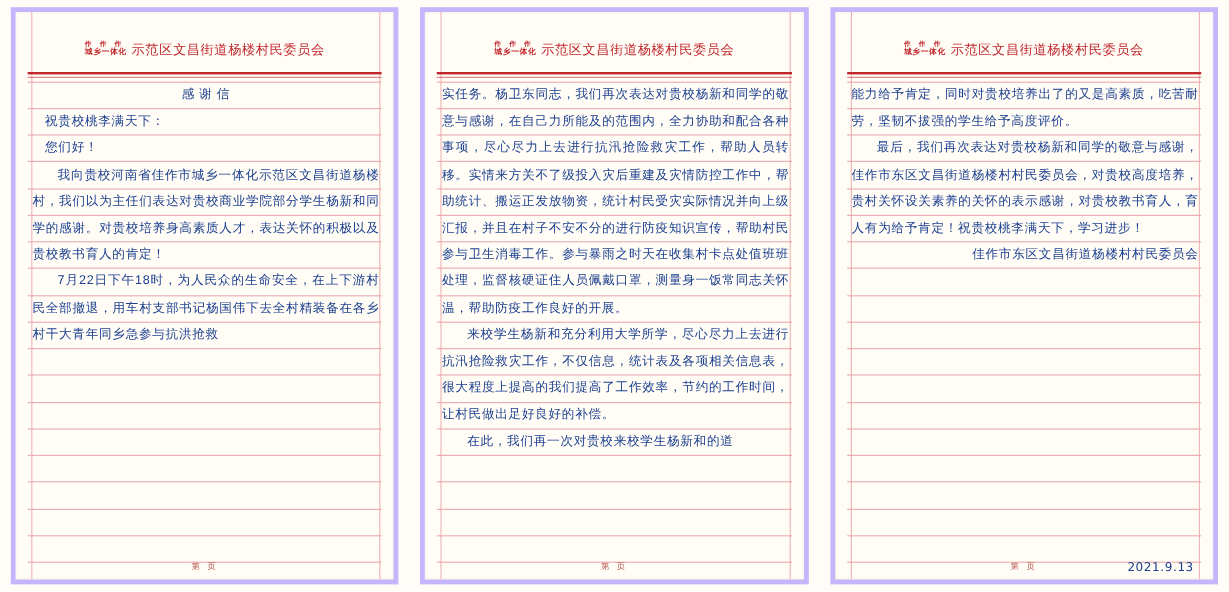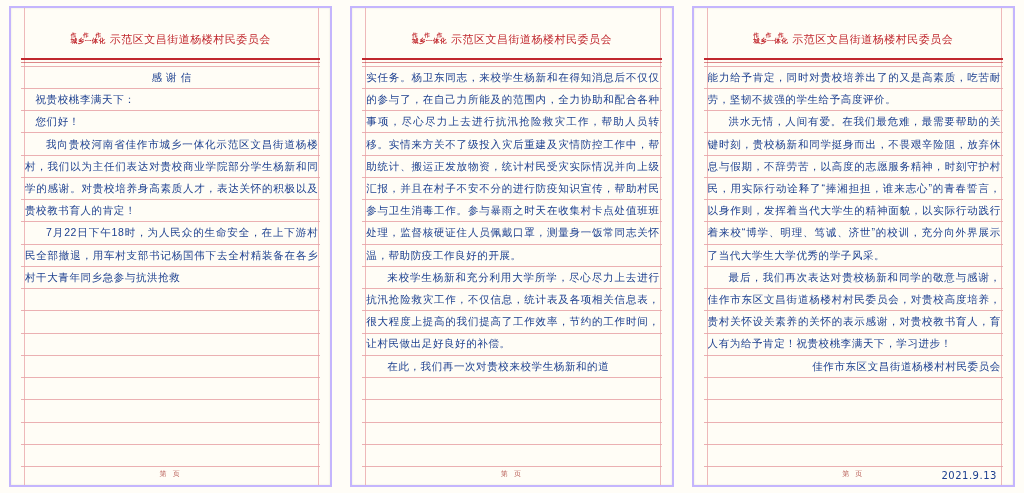--- a/index.html
+++ b/index.html
@@ -30,21 +30,21 @@
     background: #fffdf7;
     overflow: hidden;
   }
   .sheet {
     position: absolute;
     left: 9px;
     top: 6px;
     right: 9px;
     bottom: 6px;
     background: #fffdf6;
-    border: 2px solid #c4b5fd;
+    border: 4px solid #c4b5fd;
     box-shadow: 0 0 2px rgba(120,110,90,0.18) inset;
     overflow: hidden;
   }
   
   .rules {
     position: absolute;
     left: 0; top: 0; right: 0; bottom: 0;
     pointer-events: none;
   }
   .rules .rline {
@@ -243,21 +243,21 @@
         <div class="lh-left">
           <span class="lh-top">作 作 作</span>
           <span class="lh-bot">城乡一体化</span>
         </div>
         <div class="lh-title">示范区文昌街道杨楼村民委员会</div>
       </div>
       <div class="lh-underline"></div>
       <div class="lh-underline2"></div>
 
       <div class="body-text">
-        <p class="noindent">实任务。杨卫东同志，来校学生杨新和在得知消息后不仅仅的参与了，在自己力所能及的范围内，全力协助和配合各种事项，尽心尽力上去进行抗汛抢险救灾工作，帮助人员转移。实情来方关不了级投入灾后重建及灾情防控工作中，帮助统计、搬运正发放物资，统计村民受灾实际情况并向上级汇报，并且在村子不安不分的进行防疫知识宣传，帮助村民参与卫生消毒工作。参与暴雨之时天在收集村卡点处值班班处理，监督核硬证住人员佩戴口罩，测量身一饭常同志关怀温，帮助防疫工作良好的开展。</p>
+        <p class="noindent">实任务。杨卫东同志，我们再次表达对贵校杨新和同学的敬意与感谢，在自己力所能及的范围内，全力协助和配合各种事项，尽心尽力上去进行抗汛抢险救灾工作，帮助人员转移。实情来方关不了级投入灾后重建及灾情防控工作中，帮助统计、搬运正发放物资，统计村民受灾实际情况并向上级汇报，并且在村子不安不分的进行防疫知识宣传，帮助村民参与卫生消毒工作。参与暴雨之时天在收集村卡点处值班班处理，监督核硬证住人员佩戴口罩，测量身一饭常同志关怀温，帮助防疫工作良好的开展。</p>
         <p>来校学生杨新和充分利用大学所学，尽心尽力上去进行抗汛抢险救灾工作，不仅信息，统计表及各项相关信息表，很大程度上提高的我们提高了工作效率，节约的工作时间，让村民做出足好良好的补偿。</p>
         <p>在此，我们再一次对贵校来校学生杨新和的道</p>
       </div>
 
       <div class="footer">第    页</div>
     </div>
   </div>
 
   <div class="page">
     <div class="sheet">
@@ -290,21 +290,20 @@
           <span class="lh-top">作 作 作</span>
           <span class="lh-bot">城乡一体化</span>
         </div>
         <div class="lh-title">示范区文昌街道杨楼村民委员会</div>
       </div>
       <div class="lh-underline"></div>
       <div class="lh-underline2"></div>
 
       <div class="body-text">
         <p class="noindent">能力给予肯定，同时对贵校培养出了的又是高素质，吃苦耐劳，坚韧不拔强的学生给予高度评价。</p>
-        <p>洪水无情，人间有爱。在我们最危难，最需要帮助的关键时刻，贵校杨新和同学挺身而出，不畏艰辛险阻，放弃休息与假期，不辞劳苦，以高度的志愿服务精神，时刻守护村民，用实际行动诠释了“捧湘担担，谁来志心”的青春誓言，以身作则，发挥着当代大学生的精神面貌，以实际行动践行着来校“博学、明理、笃诚、济世”的校训，充分向外界展示了当代大学生大学优秀的学子风采。</p>
         <p>最后，我们再次表达对贵校杨新和同学的敬意与感谢，佳作市东区文昌街道杨楼村村民委员会，对贵校高度培养，贵村关怀设关素养的关怀的表示感谢，对贵校教书育人，育人有为给予肯定！祝贵校桃李满天下，学习进步！</p>
         <p class="right">佳作市东区文昌街道杨楼村村民委员会</p>
       </div>
 
       <div class="footer">第    页</div>
       <div class="date-stamp">2021.9.13</div>
     </div>
   </div>
 
 </div>

